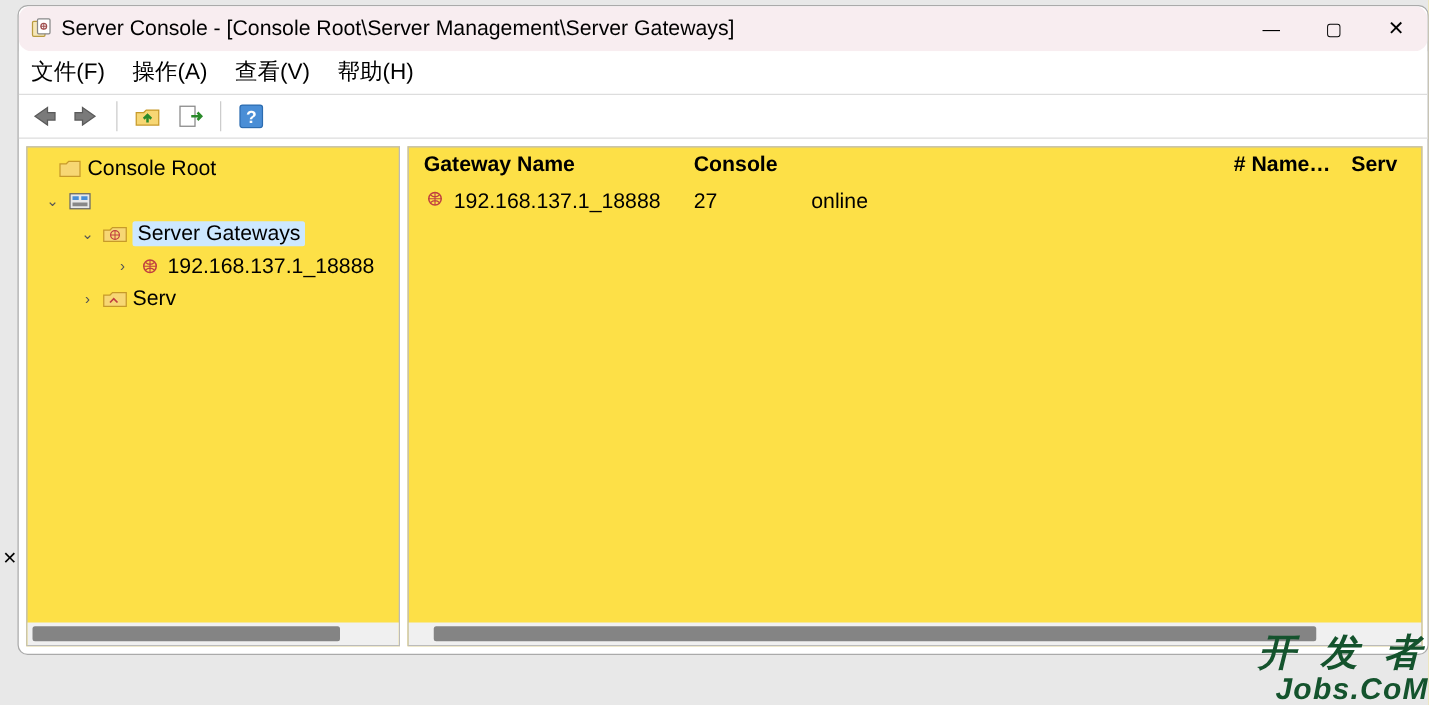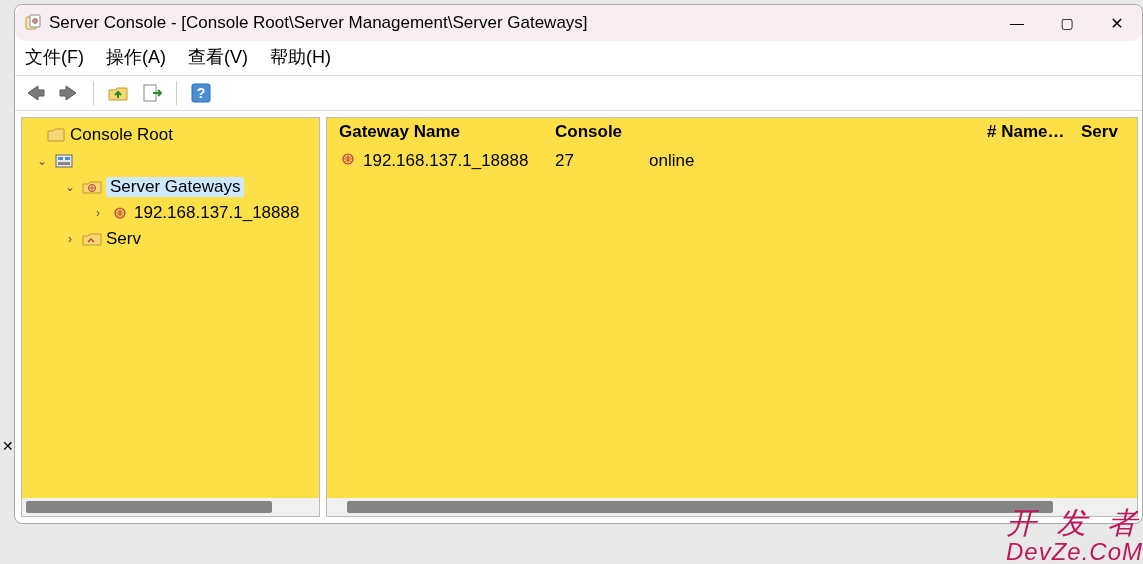--- a/index.html
+++ b/index.html
@@ -147,23 +147,23 @@
   }
   .hscroll .thumb {
     height:12px;
     background:#848484;
     border-radius:2px;
   }
   .watermark {
     position:absolute;
     right:0; bottom:0;
     font-family: "Arial", sans-serif;
-    color:#be185d;
+    color:#14532d;
     font-style:italic;
-    font-weight:normal;
+    font-weight:bold;
     text-align:right;
     line-height:1.05;
     pointer-events:none;
   }
   .watermark .l1 { font-size:30px; letter-spacing:6px; }
   .watermark .l2 { font-size:24px; letter-spacing:1px; }
   .aux-close {
     position:absolute;
     left:2px; top:438px;
     font-size:14px;
@@ -320,14 +320,14 @@
       <div class="hscroll">
         <div class="thumb" style="width:88%; margin-left:2%"></div>
       </div>
     </div>
 
   </div>
 </div>
 
 <div class="watermark">
   <div class="l1">开 发 者</div>
-  <div class="l2">DevZe.CoM</div>
+  <div class="l2">Jobs.CoM</div>
 </div>
 
 </body></html>

